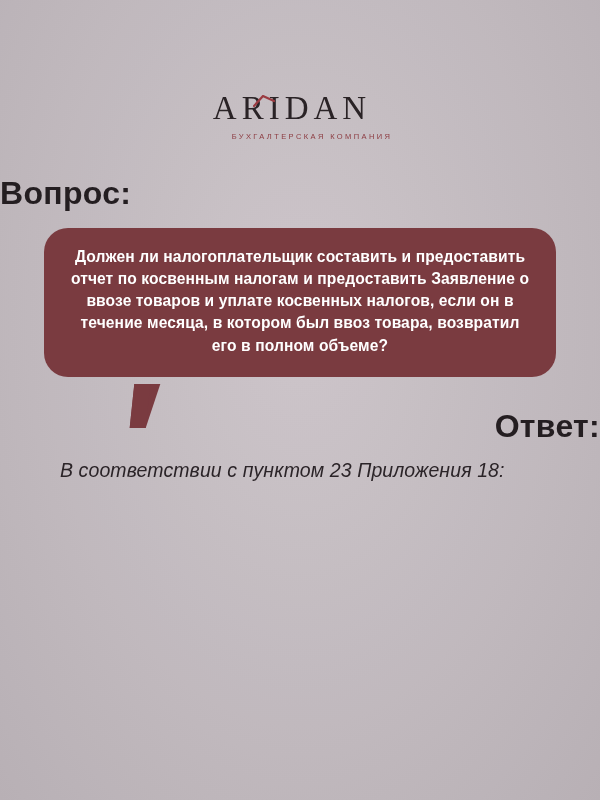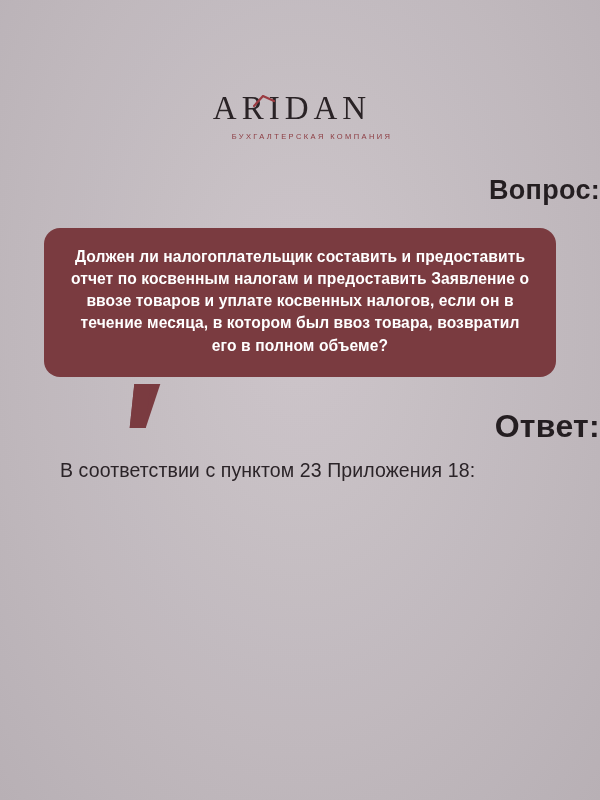--- a/index.html
+++ b/index.html
@@ -68,36 +68,36 @@
     text-transform: uppercase;
     padding-left: 40px;
   }
 
   
   .q-heading {
     position: absolute;
     top: 175px;
     left: 0;
     right: 0;
-    text-align: right;
-    font-size: 27px;
+    text-align: left;
+    font-size: 32px;
     font-weight: bold;
     color: #241e21;
     letter-spacing: 0.3px;
   }
 
   
   .bubble {
     position: absolute;
     top: 228px;
     left: 44px;
     width: 512px;
     box-sizing: border-box;
     background: #7a3b40;
-    border-radius: 16px;
+    border-radius: 24px;
     padding: 18px 26px 20px 26px;
   }
   .bubble-text {
     color: #ffffff;
     font-size: 15.6px;
     font-weight: bold;
     line-height: 1.42;
     text-align: center;
     letter-spacing: 0.1px;
   }
@@ -130,20 +130,21 @@
   
   .answer-body {
     position: absolute;
     top: 455px;
     left: 60px;
     width: 482px;
     color: #2b2428;
     font-size: 19.5px;
     line-height: 1.55;
     letter-spacing: 0.1px;
+    font-style: italic;
   }
   .answer-p {
     margin: 0;
   }
   .answer-p + .answer-p {
     margin-top: 28px;
   }
 </style>
 </head>
 <body>

